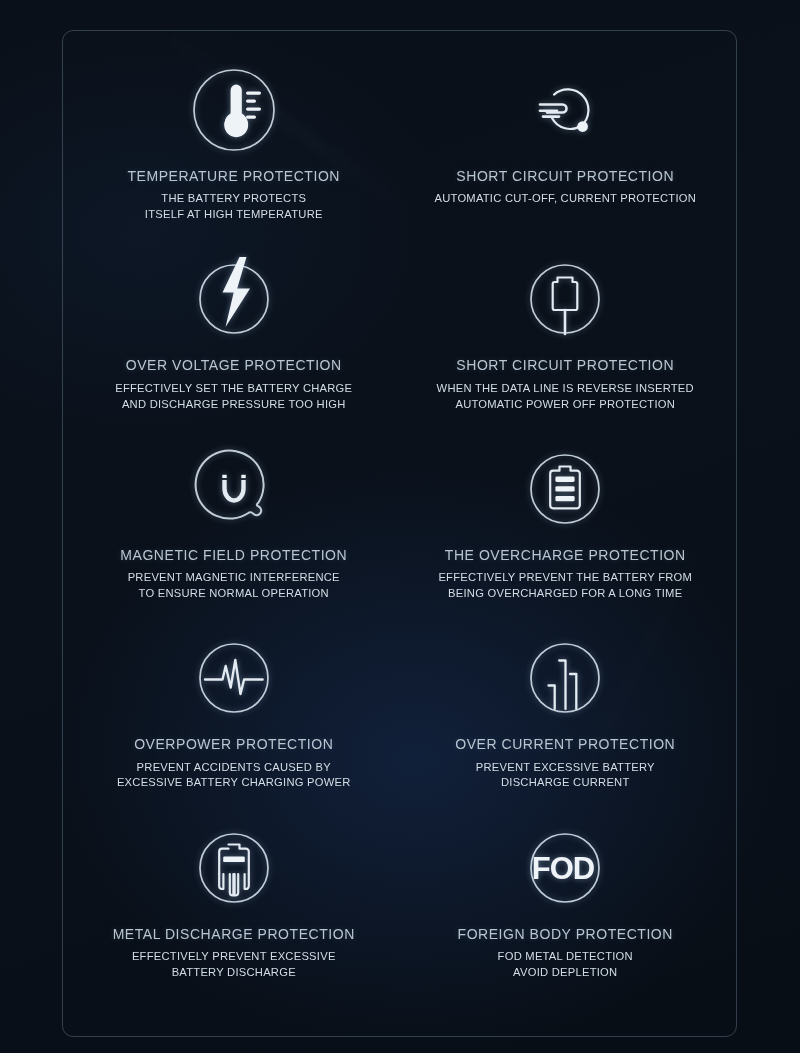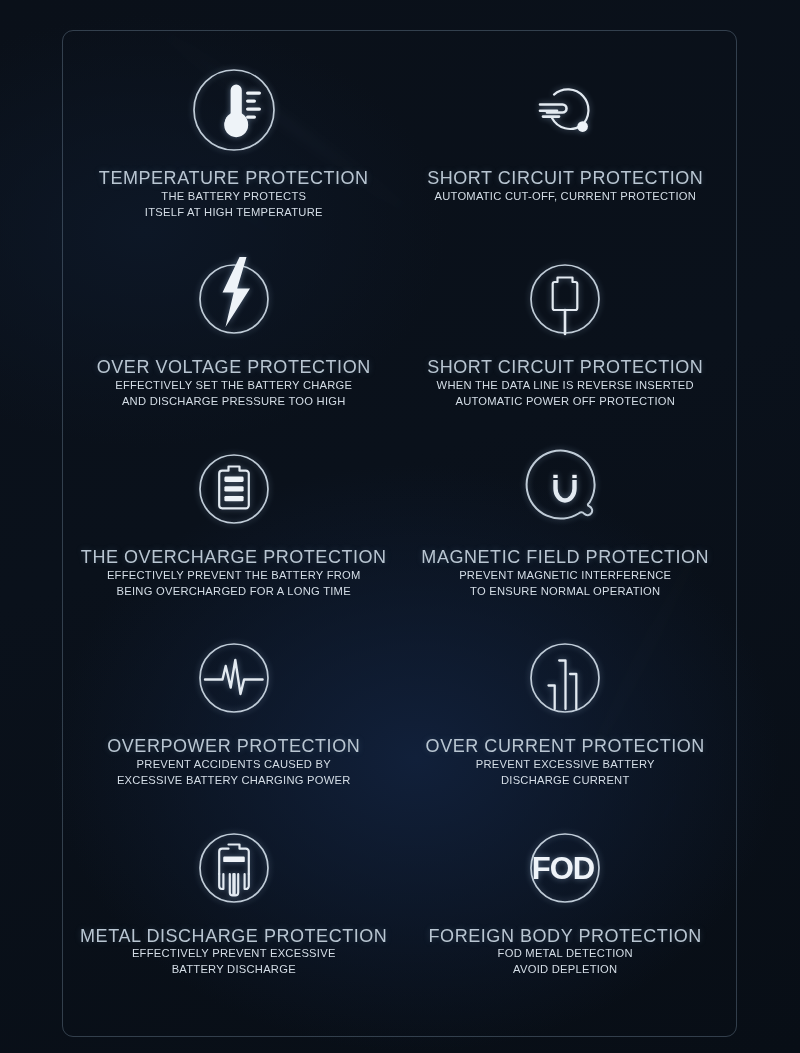--- a/index.html
+++ b/index.html
@@ -74,30 +74,31 @@
     display: flex;
     align-items: center;
     justify-content: center;
     position: relative;
     text-decoration: underline;
   }
   .icon-wrap svg { display: block; overflow: visible; }
 
   .title {
     margin-top: 13px;
-    font-size: 18px;
+    font-size: 14px;
     letter-spacing: 0.55px;
     color: #b9c6d2;
     text-align: center;
     line-height: 1.1;
     white-space: nowrap;
     text-shadow: 0 0 6px rgba(140,170,205,0.25);
   }
 
   .desc {
+    margin-top: 7px;
     font-size: 11.2px;
     letter-spacing: 0.25px;
     color: #d4dde6;
     text-align: center;
     line-height: 1.42;
     white-space: nowrap;
   }
   .desc span { display: block; }
 
   
@@ -182,47 +183,47 @@
     <div class="title">SHORT CIRCUIT PROTECTION</div>
     <div class="desc">
       <span>WHEN THE DATA LINE IS REVERSE INSERTED</span>
       <span>AUTOMATIC POWER OFF PROTECTION</span>
     </div>
   </div>
 
   <div class="cell">
     <div class="icon-wrap glow">
       <svg width="84" height="84" viewBox="0 0 84 84">
+        <path class="ring" style="stroke-width:2" d="M66.5 55.5 A34 34 0 1 0 55.5 66.5 q3.5 -2.5 5.8 0.3 a4.6 4.6 0 1 0 5 -7.5 q-3.1 -1.2 0.2 -3.8z"></path>
+        <path class="st" style="stroke-width:4.4;stroke-linecap:butt" d="M32.5 33v8.5a9.5 12 0 0 0 19 0V33"></path>
+        <path class="fl" d="M30.3 27.8h4.4v3.3h-4.4z"></path>
+        <path class="fl" d="M49.3 27.8h4.4v3.3h-4.4z"></path>
+      </svg>
+    </div>
+    <div class="title">MAGNETIC FIELD PROTECTION</div>
+    <div class="desc">
+      <span>PREVENT MAGNETIC INTERFERENCE</span>
+      <span>TO ENSURE NORMAL OPERATION</span>
+    </div>
+  </div>
+
+  <div class="cell">
+    <div class="icon-wrap glow">
+      <svg width="84" height="84" viewBox="0 0 84 84">
         <circle class="ring" cx="42" cy="42" r="34"></circle>
         <path class="st" style="stroke-width:2.2" d="M36.5 19.5h11v4.2h6.3a3 3 0 0 1 3 3v31.6a3 3 0 0 1-3 3H30.2a3 3 0 0 1-3-3V26.7a3 3 0 0 1 3-3h6.3z"></path>
         <rect class="fl" x="32.4" y="29.5" width="19.2" height="5.4" rx="1.4"></rect>
         <rect class="fl" x="32.4" y="39.2" width="19.2" height="5.4" rx="1.4"></rect>
         <rect class="fl" x="32.4" y="48.9" width="19.2" height="5.4" rx="1.4"></rect>
       </svg>
     </div>
     <div class="title">THE OVERCHARGE PROTECTION</div>
     <div class="desc">
       <span>EFFECTIVELY PREVENT THE BATTERY FROM</span>
       <span>BEING OVERCHARGED FOR A LONG TIME</span>
-    </div>
-  </div>
-
-  <div class="cell">
-    <div class="icon-wrap glow">
-      <svg width="84" height="84" viewBox="0 0 84 84">
-        <path class="ring" style="stroke-width:2" d="M66.5 55.5 A34 34 0 1 0 55.5 66.5 q3.5 -2.5 5.8 0.3 a4.6 4.6 0 1 0 5 -7.5 q-3.1 -1.2 0.2 -3.8z"></path>
-        <path class="st" style="stroke-width:4.4;stroke-linecap:butt" d="M32.5 33v8.5a9.5 12 0 0 0 19 0V33"></path>
-        <path class="fl" d="M30.3 27.8h4.4v3.3h-4.4z"></path>
-        <path class="fl" d="M49.3 27.8h4.4v3.3h-4.4z"></path>
-      </svg>
-    </div>
-    <div class="title">MAGNETIC FIELD PROTECTION</div>
-    <div class="desc">
-      <span>PREVENT MAGNETIC INTERFERENCE</span>
-      <span>TO ENSURE NORMAL OPERATION</span>
     </div>
   </div>
 
   <div class="cell">
     <div class="icon-wrap glow">
       <svg width="84" height="84" viewBox="0 0 84 84">
         <circle class="ring" cx="42" cy="42" r="34"></circle>
         <path class="st" style="stroke-width:2.4" d="M13 43.5h17.5l3.2-13.5 5 21.5 4.6-27.5 5.2 34 3.6-14.5h18.5"></path>
       </svg>
     </div>

